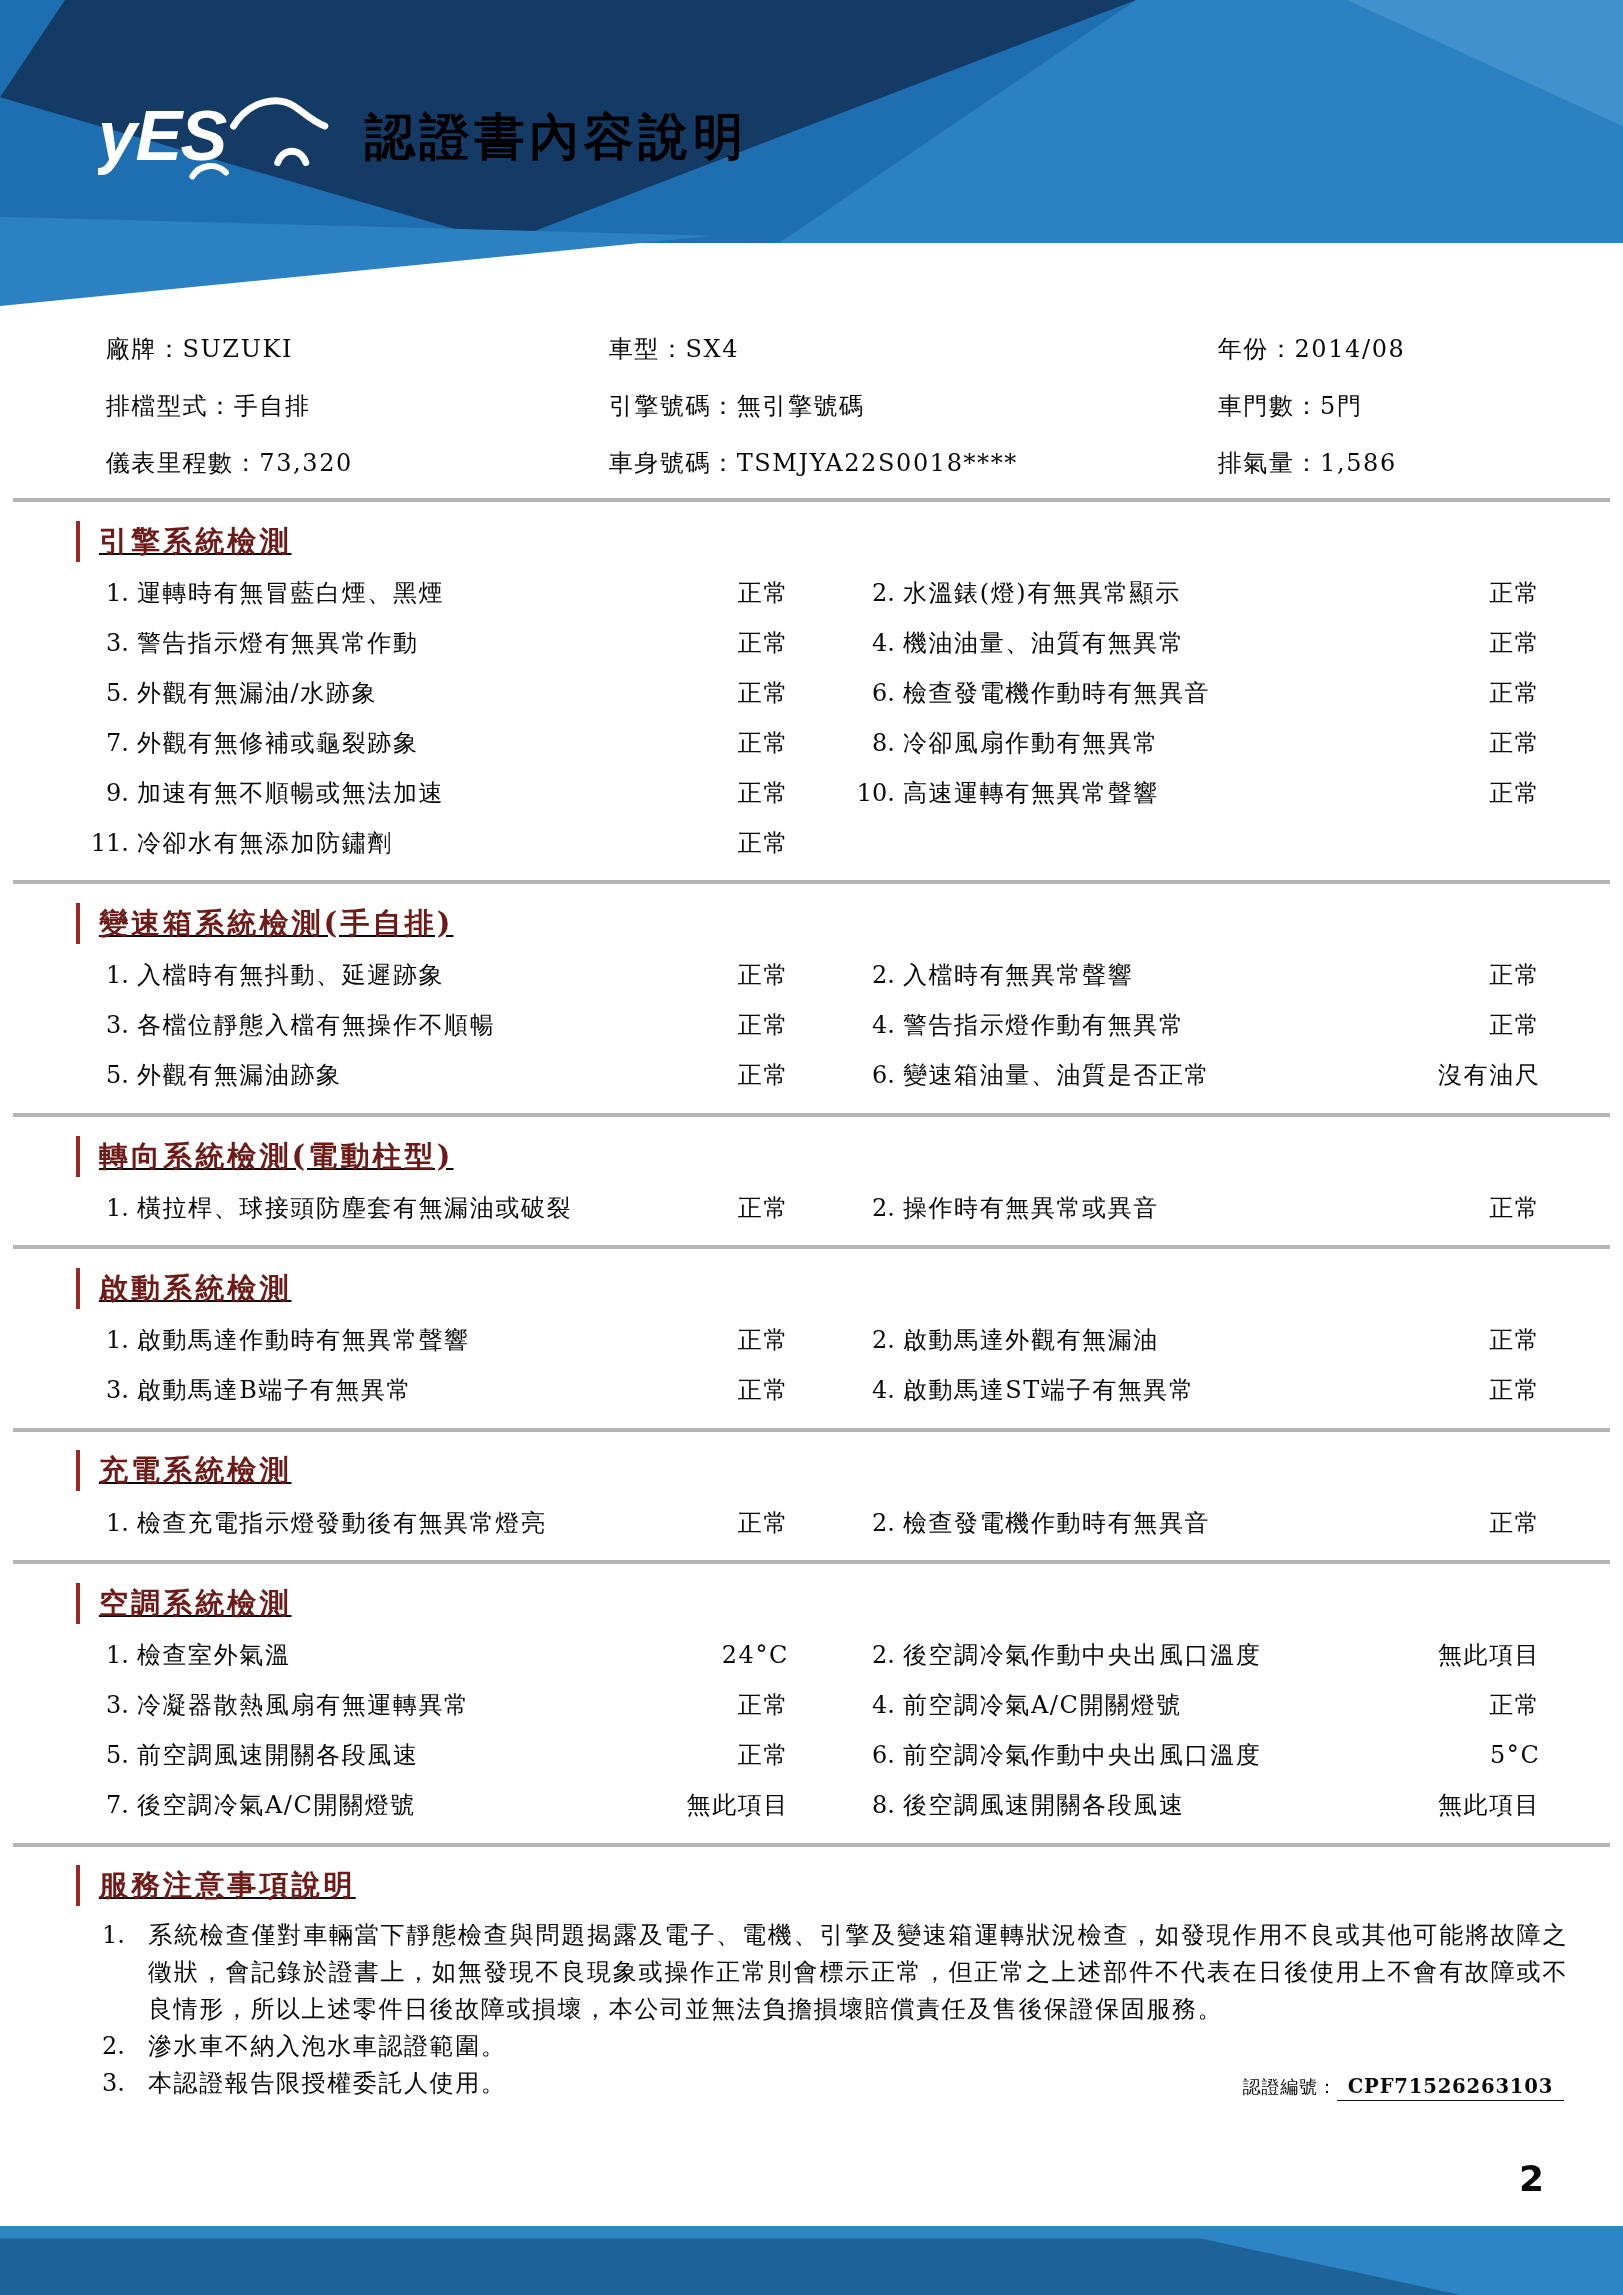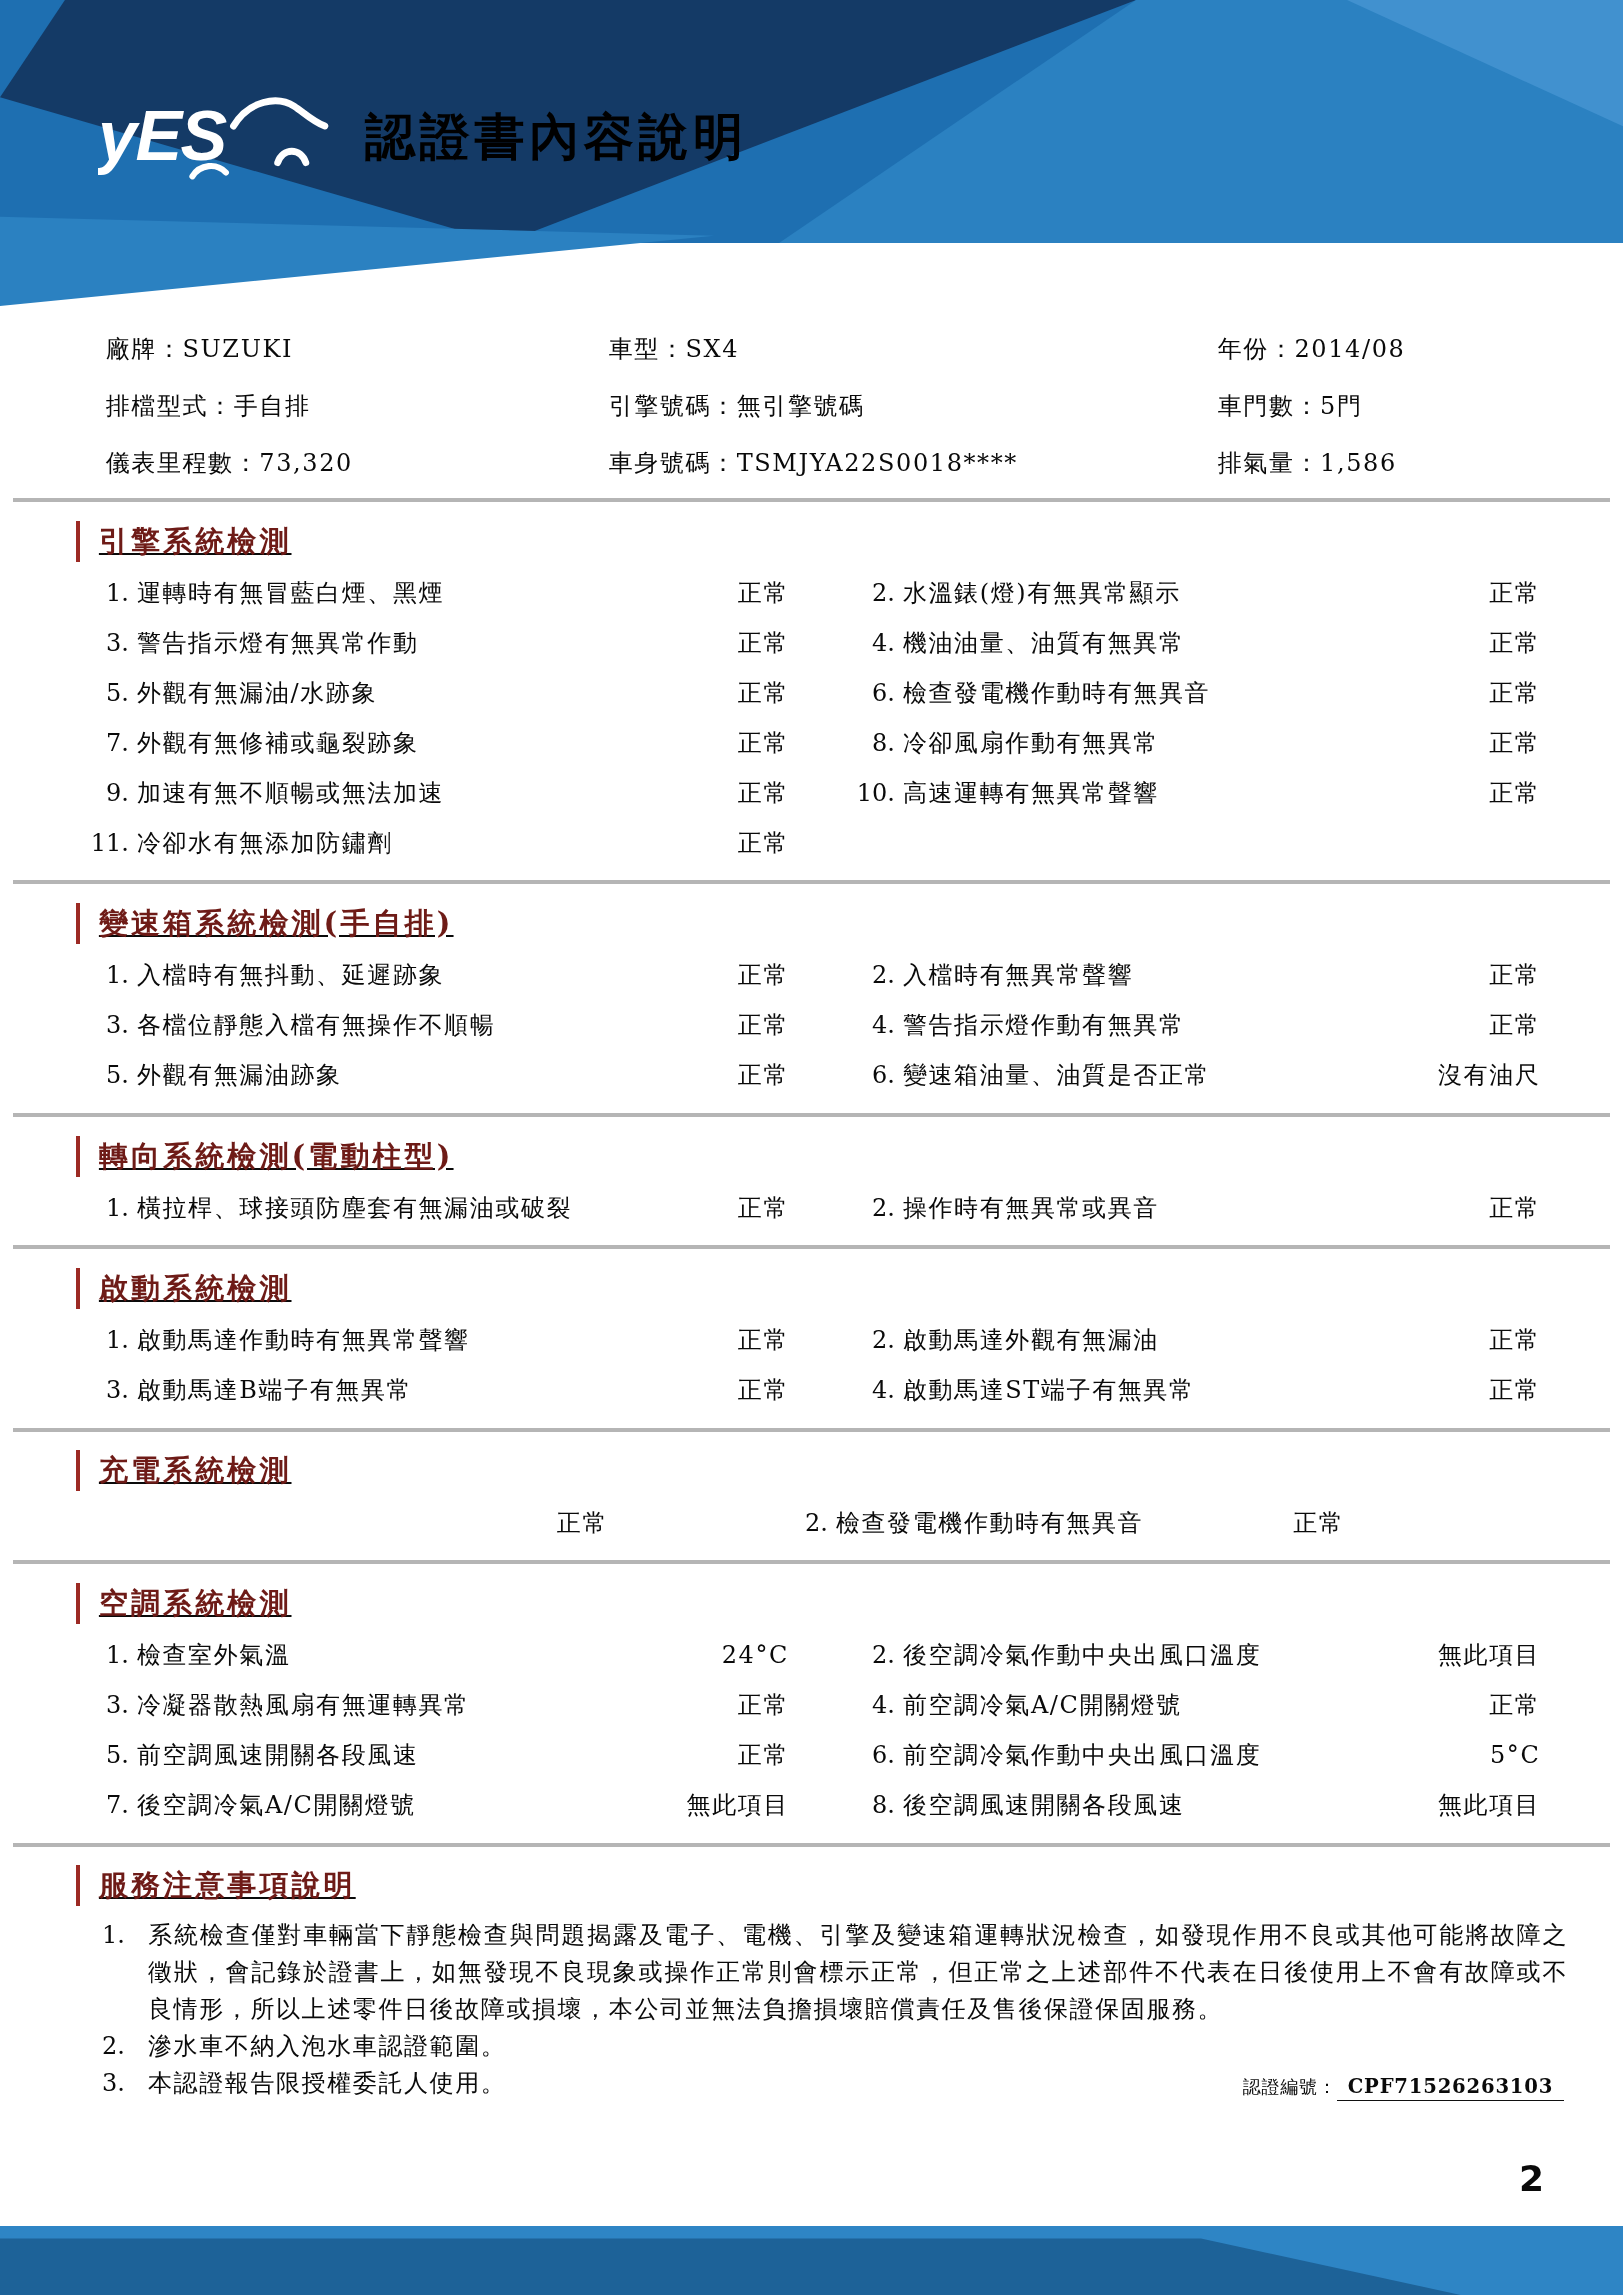--- a/index.html
+++ b/index.html
@@ -232,20 +232,21 @@
       </div>
       <div class="divider"></div>
     </section>
     <section>
       <div class="sec-head">
         <div class="bar"></div>
         <div class="sec-title">充電系統檢測</div>
       </div>
       <div class="rows">
         <div class="row">
+          <div class="item"><span class="no">1.</span><span>檢查充電指示燈發動後有無異常燈亮</span></div>
           <div class="val">正常</div>
           <div></div>
           <div class="item"><span class="no">2.</span><span>檢查發電機作動時有無異音</span></div>
           <div class="val vr">正常</div>
         </div>
       </div>
       <div class="divider"></div>
     </section>
     <section>
       <div class="sec-head">

